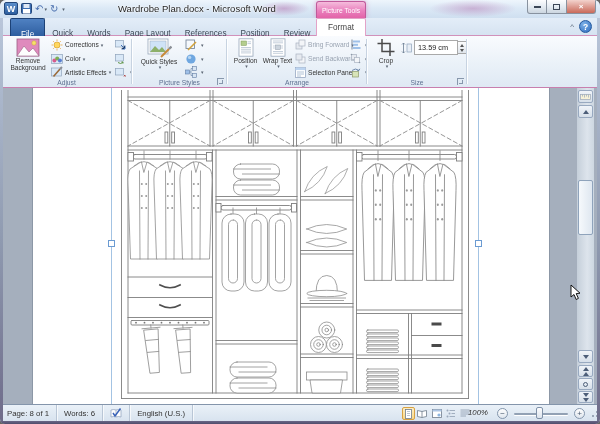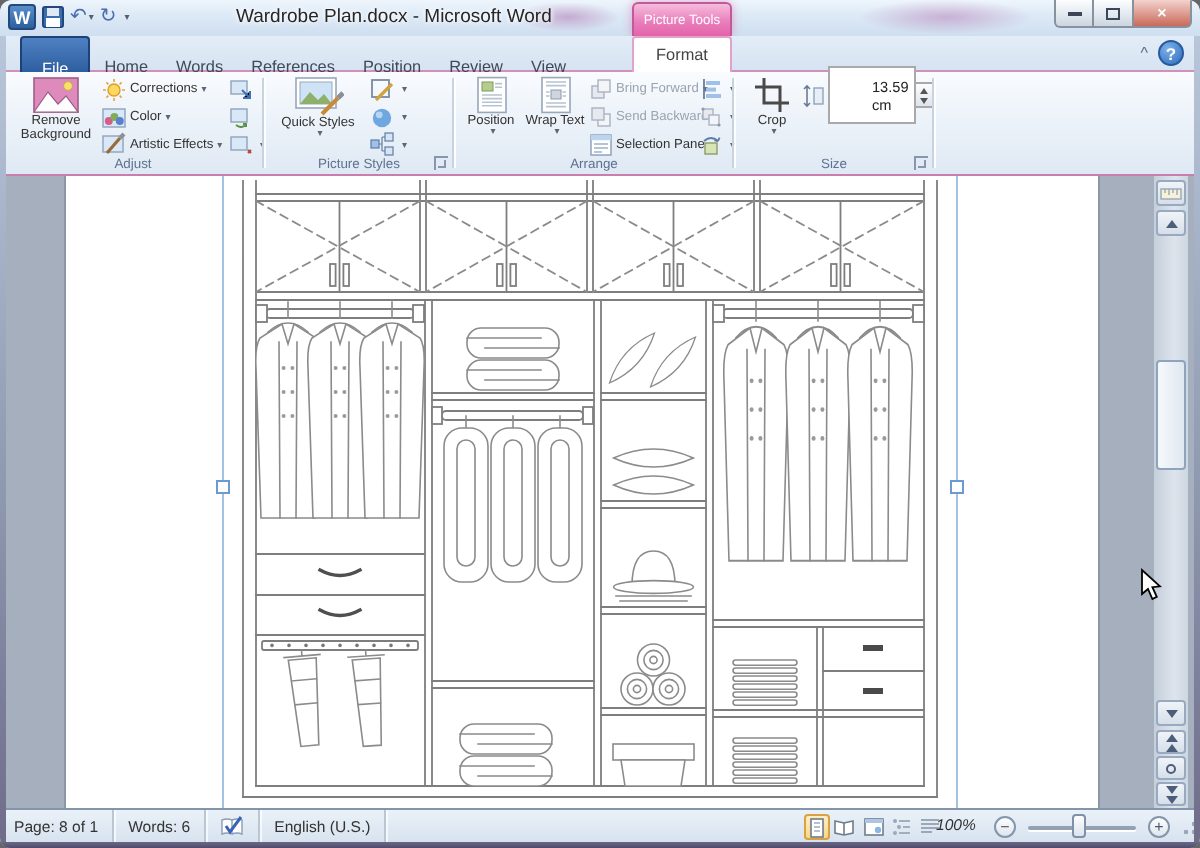--- a/index.html
+++ b/index.html
@@ -38,21 +38,21 @@
   .glabel{position:absolute;bottom:1px;left:0;right:0;text-align:center;font-size:6.7px;color:#5e7191;}
   .gsep{position:absolute;top:3px;height:45px;width:1px;background:#c7d3e1;box-shadow:1px 0 0 rgba(255,255,255,.9);}
   .bigbtn{position:absolute;top:2px;display:flex;flex-direction:column;align-items:center;font-size:6.6px;color:#333;text-align:center;line-height:1.08;}
   .bigbtn .dd{font-size:5px;color:#5c6674;}
   .srow{display:flex;align-items:center;height:13.8px;font-size:6.6px;color:#333;white-space:nowrap;}
   .srow .ic{margin-right:2px;display:flex;}
   .dd{font-size:5px;color:#5c6674;margin-left:2px;}
   .gray .srow,.srow.gray{color:#9aa4b2;}
   .launch{position:absolute;right:2px;bottom:2px;width:7px;height:7px;border-left:1px solid #8797ac;border-top:1px solid #8797ac;}
   .launch:after{content:"";position:absolute;right:1px;bottom:1px;width:3px;height:3px;border-right:1.5px solid #8797ac;border-bottom:1.5px solid #8797ac;}
-  .szfield{width:44px;height:29px;border:1px solid #a9a9a9;background:#fff;font-size:7.3px;display:flex;align-items:center;padding-left:21px;color:#222;}
+  .szfield{width:44px;height:15px;border:1px solid #a9a9a9;background:#fff;font-size:7.3px;display:flex;align-items:center;padding-left:3px;color:#222;}
   .spin{width:9px;height:13px;border:1px solid #a9a9a9;border-left:none;background:linear-gradient(#fdfdfd,#dfe5ec);display:flex;flex-direction:column;align-items:center;justify-content:center;gap:2px;}
   .tri-u{width:0;height:0;border-left:2.5px solid transparent;border-right:2.5px solid transparent;border-bottom:3px solid #555;}
   .tri-d{width:0;height:0;border-left:2.5px solid transparent;border-right:2.5px solid transparent;border-top:3px solid #555;}
   .szrow{display:flex;align-items:center;height:17px;}
   
   .docarea{position:absolute;left:0;top:88px;width:600px;height:316px;background:#a5afbd;overflow:hidden;}
   .page{position:absolute;left:32px;top:0;width:518px;height:316px;background:#fff;border-left:1px solid #8c97a6;border-right:1px solid #8c97a6;}
   .selline{position:absolute;top:0;bottom:0;width:1px;background:#a3c3e3;}
   .selhandle{position:absolute;width:7px;height:7px;background:#fff;border:1px solid #6b9bd2;}
   
@@ -120,22 +120,23 @@
         </div>
       <div class="wbtn close">
           <span>×</span>
         </div>
     </div>
   </div>
 
   <div class="tabrow">
     <div class="tabs">
       <div class="tab file">File</div>
-      <div class="tab">Home</div>
+      <div class="tab">Quick</div>
       <div class="tab">Words</div>
+      <div class="tab">Page Layout</div>
       <div class="tab">References</div>
       <div class="tab">Position</div>
       <div class="tab">Review</div>
       <div class="tab">View</div>
     </div>
     <div class="tab format">Format</div>
     <div class="rib-collapse">^</div>
     <div class="helpbtn">?</div>
   </div>
 

